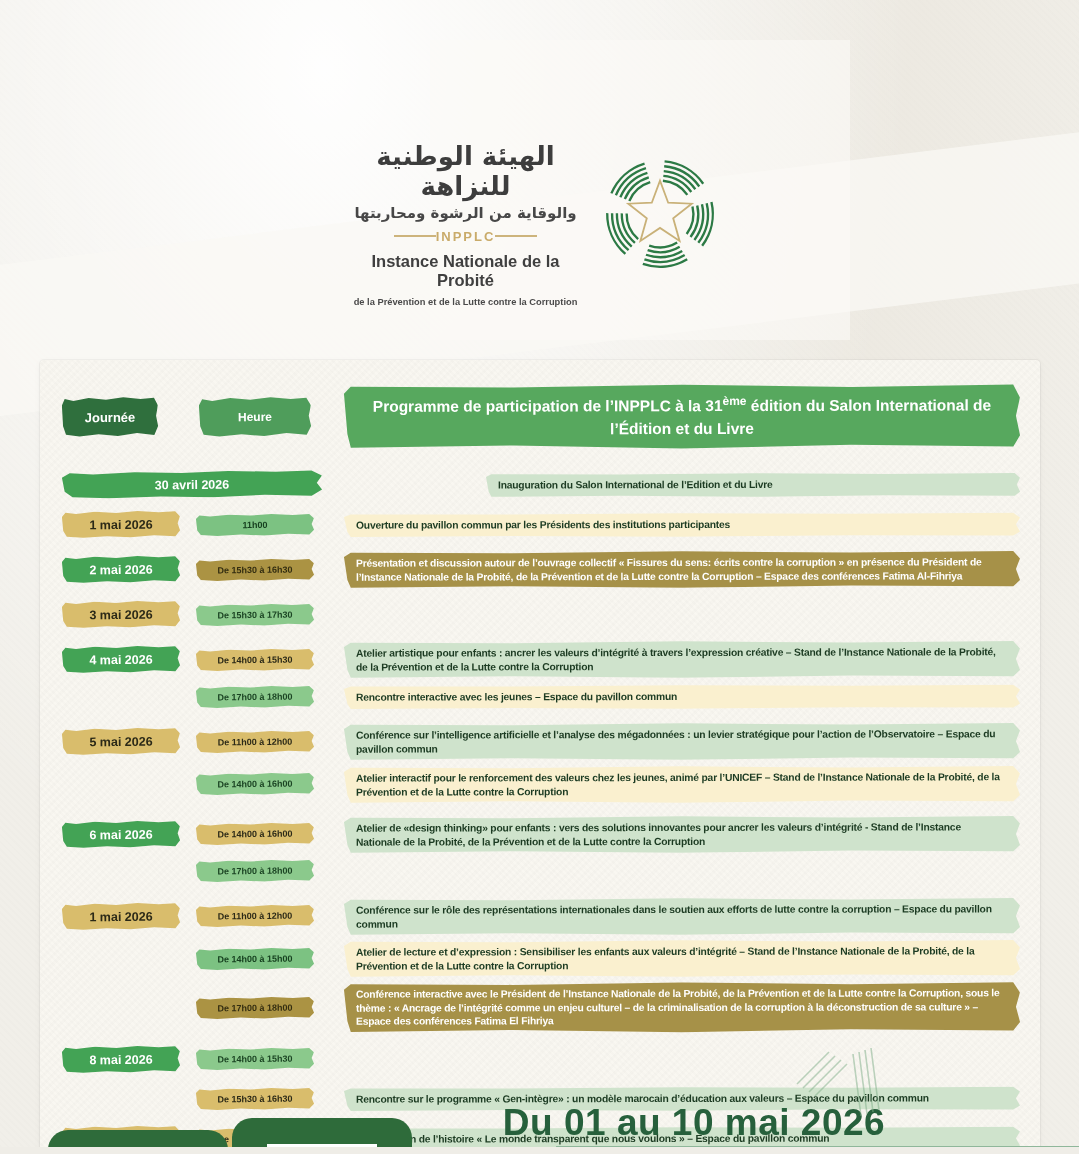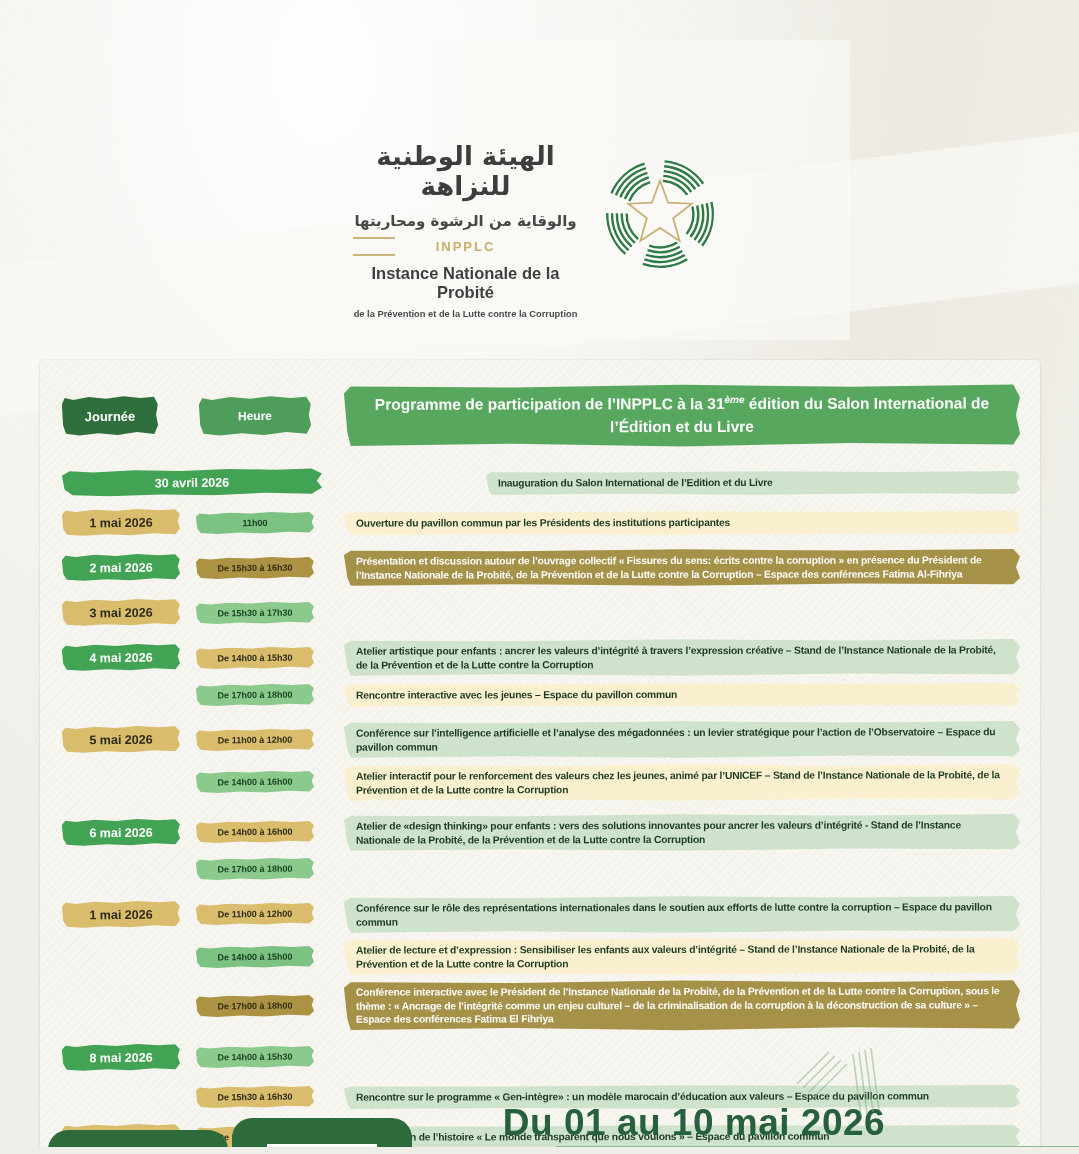--- a/index.html
+++ b/index.html
@@ -16,22 +16,22 @@
   .bg-band2 { position:absolute; top:40px; left:430px; width:420px; height:300px;
     background:rgba(252,250,247,0.6); }
 
   
   .logo-block { position:absolute; top:142px; left:0; right:0;
     display:flex; justify-content:center; align-items:flex-start; gap:16px; }
   .logo-text { width:225px; text-align:center; }
   .arabic1 { font-family:"DejaVu Sans", sans-serif; direction:rtl;
     font-size:26px; font-weight:bold; color:#3d3d3d; line-height:1.15; }
   .arabic2 { font-family:"DejaVu Sans", sans-serif; direction:rtl;
-    font-size:15px; font-weight:bold; color:#474747; margin-top:10px; }
-  .acronym-row { display:flex; justify-content:center; gap:0; margin:7px 0 8px;flex-direction:column; }
+    font-size:15px; font-weight:bold; color:#474747; margin-top:2px; }
+  .acronym-row { display:flex; align-items:center; justify-content:center; gap:0; margin:7px 0 8px; }
   .acronym-row .rule { width:42px; height:2px; background:#cdb47c; }
   .acronym { color:#c9ab6a; font-weight:bold; font-size:13px; letter-spacing:2px; }
   .org-name { font-size:16.5px; font-weight:bold; color:#3f3f3f; }
   .org-sub { font-size:9.3px; font-weight:bold; color:#4a4a4a; margin-top:7px; }
   .star-logo { margin-top:-4px; }
 
   
   .paper-panel { position:absolute; top:360px; left:40px; width:1000px; min-height:702px;
     background:#f9f7f1; border-radius:4px; padding:24px 0 26px;
     background-image:
@@ -69,21 +69,21 @@
   .band-lightgreen { background:#cfe3cc; color:#1c3b22; }
   .band-cream      { background:#faf0cf; color:#1c3b22; }
   .band-olive      { background:#a69148; color:#ffffff; }
 
   
   .table-header { margin-bottom:22px; align-items:center; }
   .journee-chip { width:96px; min-height:40px; font-size:13px; }
   .heure-chip   { width:112px; min-height:40px; font-size:12px; }
   .band-title { background:#57a85e; color:#ffffff; text-align:center;
     font-size:15.5px; letter-spacing:0; line-height:1.45; padding:9px 16px; min-height:58px; }
-  .band-title sup { font-size:10px;font-style:italic; }
+  .band-title sup { font-size:12px; }
 
   
   .date-range { position:absolute; top:1102px; left:484px; width:420px; text-align:center;
     font-size:37px; font-weight:bold; color:#27603c; letter-spacing:0.5px; }
   .green-box { position:absolute; background:#2e6b3a; border-radius:20px 20px 0 0; }
   .green-box.left  { top:1130px; left:48px;  width:180px; height:24px; }
   .green-box.right { top:1118px; left:232px; width:180px; height:36px;
     display:flex; justify-content:center; align-items:flex-end; }
   .qr { width:110px; height:10px; background:#ffffff; display:flex; align-items:flex-end;
     justify-content:space-between; padding:2px 4px 0; }

